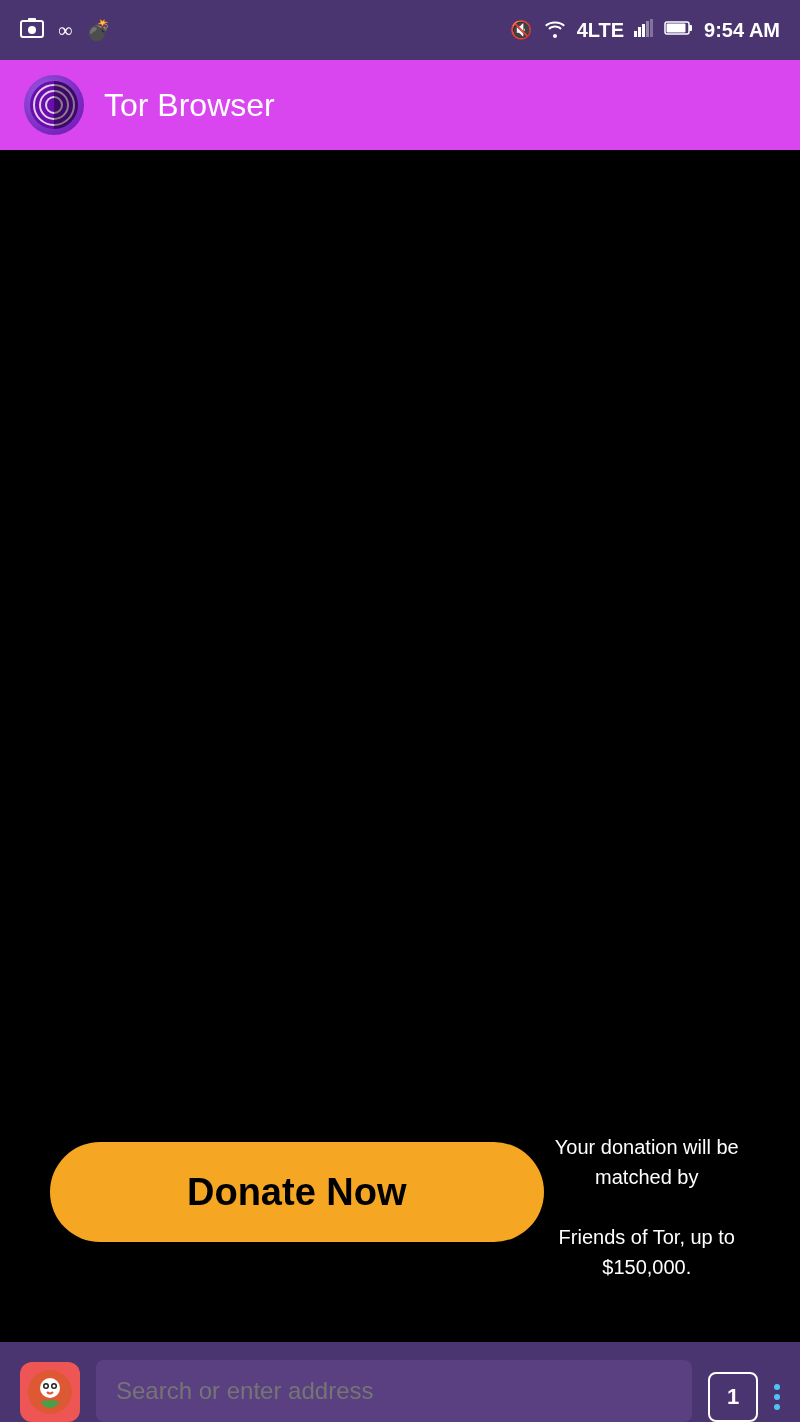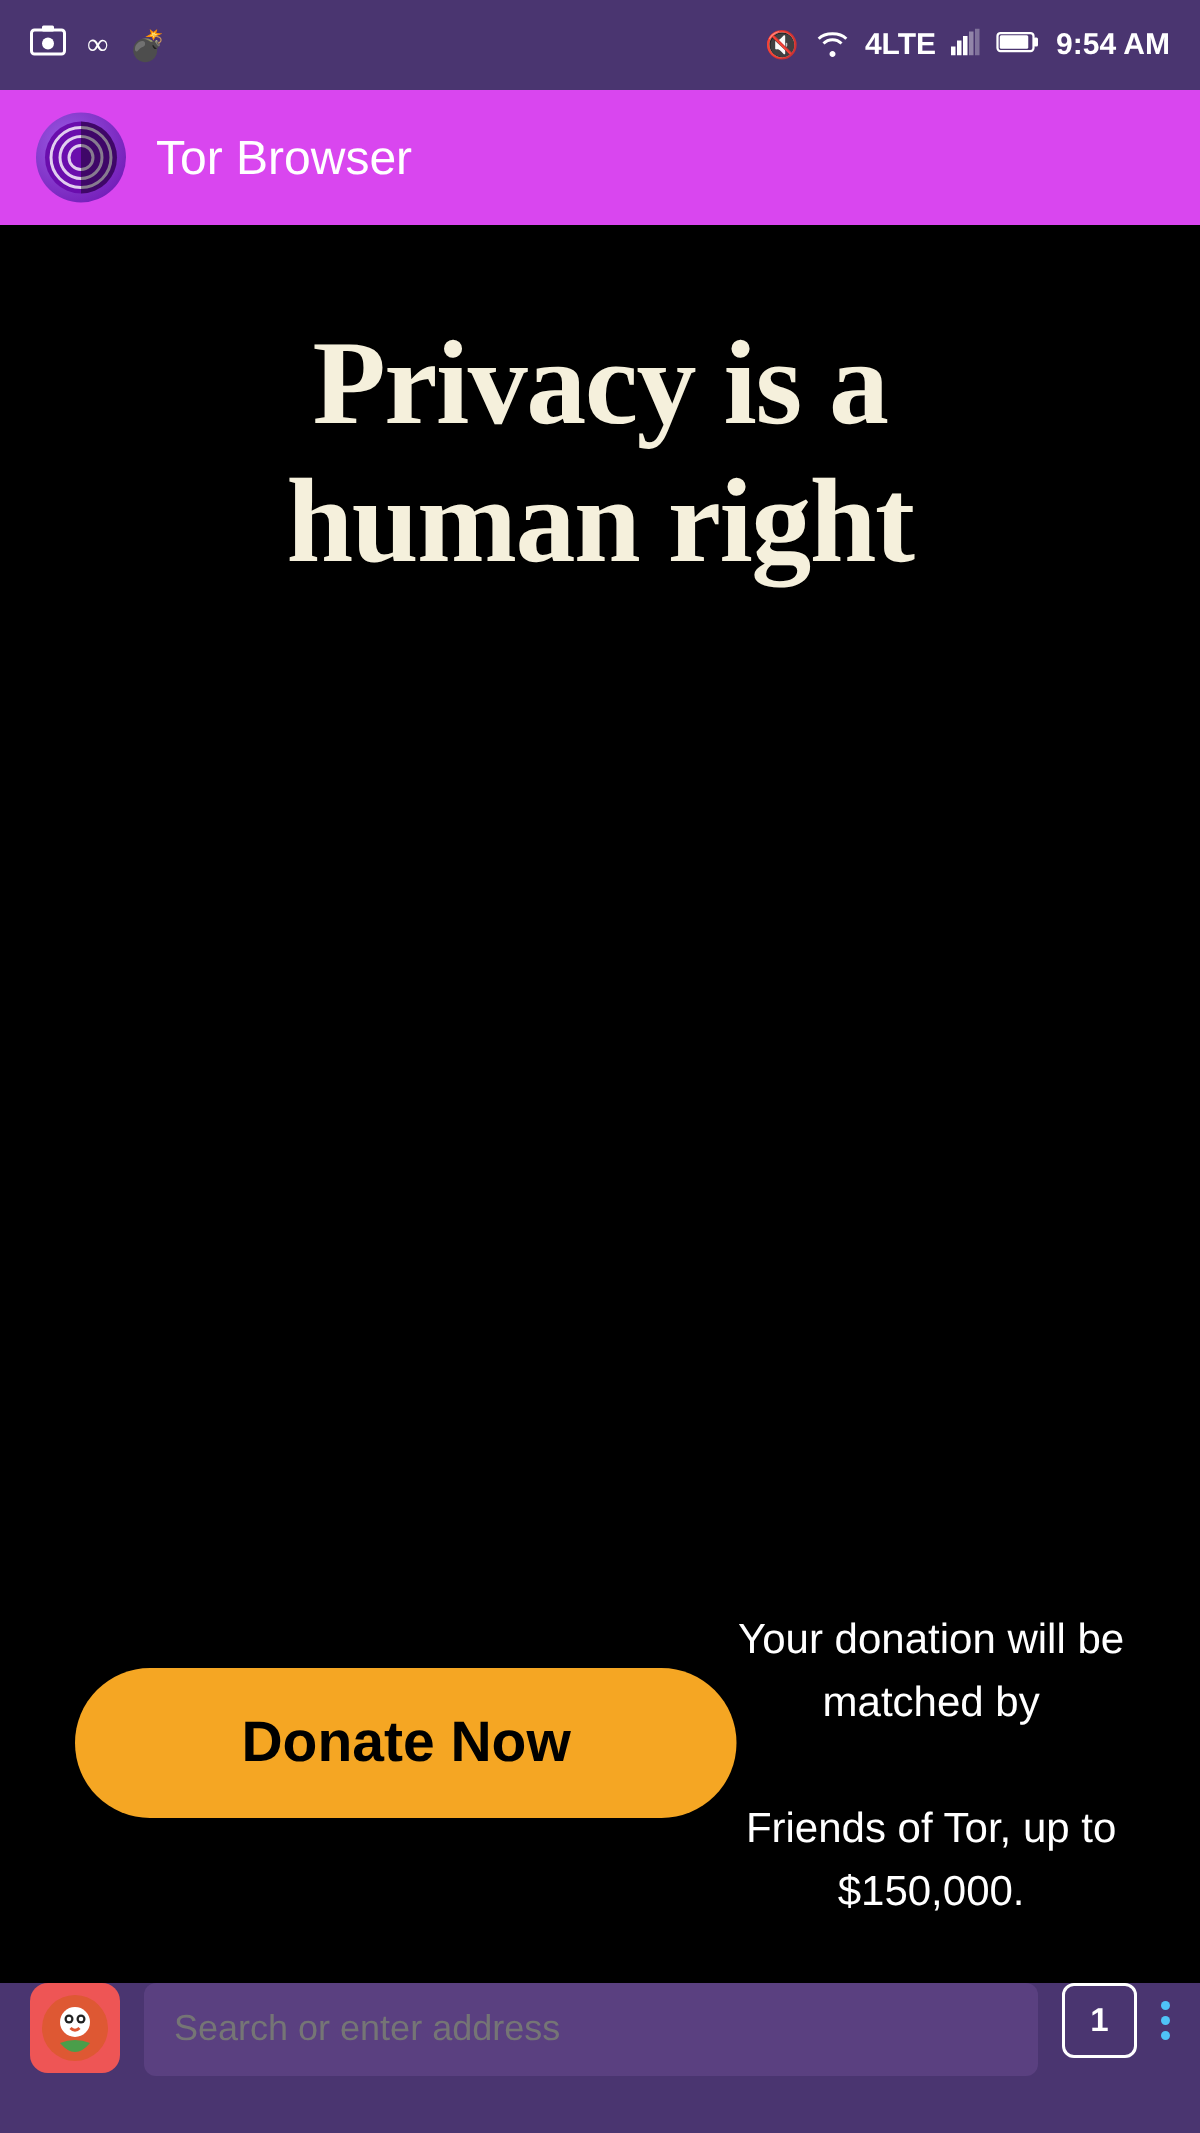--- a/index.html
+++ b/index.html
@@ -132,36 +132,36 @@
       font-size: 38px;
       font-weight: bold;
       font-family: Arial, sans-serif;
       color: #000;
       cursor: pointer;
       margin-bottom: 30px;
     }
 
     .donate-text {
       color: #fff;
-      font-size: 28px;
+      font-size: 20px;
       font-family: Arial, sans-serif;
       text-align: center;
       line-height: 1.5;
     }
 
     
     .bottom-bar {
       position: absolute;
       bottom: 0;
       left: 0;
       width: 100%;
-      height: 100px;
+      height: 80px;
       background: #4a3570;
       display: flex;
-      align-items: flex-start;
+      align-items: flex-end;
       padding: 0 20px;
       gap: 16px;
     }
 
     .browser-icon {
       width: 60px;
       height: 60px;
       border-radius: 12px;
       background: #e55;
       display: flex;
@@ -296,26 +296,20 @@
         <ellipse cx="25" cy="25" rx="14" ry="14" stroke="white" stroke-width="2" fill="none" opacity="0.8"></ellipse>
         <ellipse cx="25" cy="25" rx="8" ry="8" stroke="white" stroke-width="2" fill="none" opacity="0.8"></ellipse>
 
         <path d="M25 1 A24 24 0 0 1 25 49 Z" fill="rgba(0,0,0,0.4)"></path>
       </svg>
     </div>
     <span class="app-title">Tor Browser</span>
   </div>
 
   <div class="content-area">
-    <div class="main-content">
-      <div class="headline">
-        <span>Privacy is a</span><br>
-        <span>human right</span>
-      </div>
-    </div>
 
     <div class="spacer"></div>
 
     <div class="donate-section">
       <button class="donate-button">Donate Now</button>
       <div class="donate-text">
         <span>Your donation will be matched by</span><br><br>
         <span>Friends of Tor, up to $150,000.</span>
       </div>
     </div>

